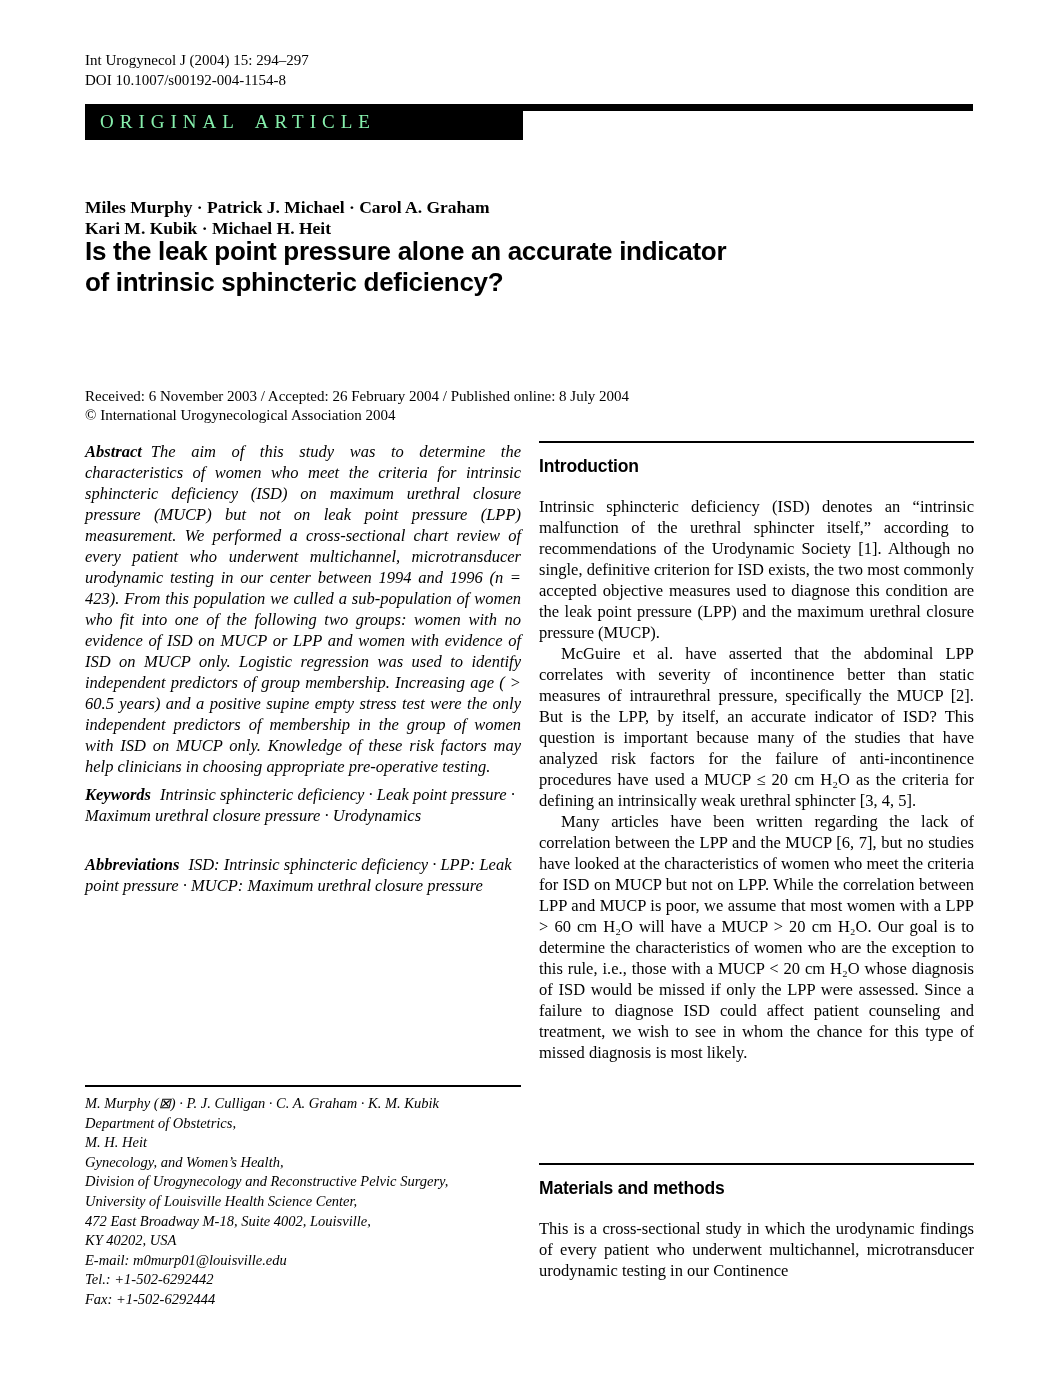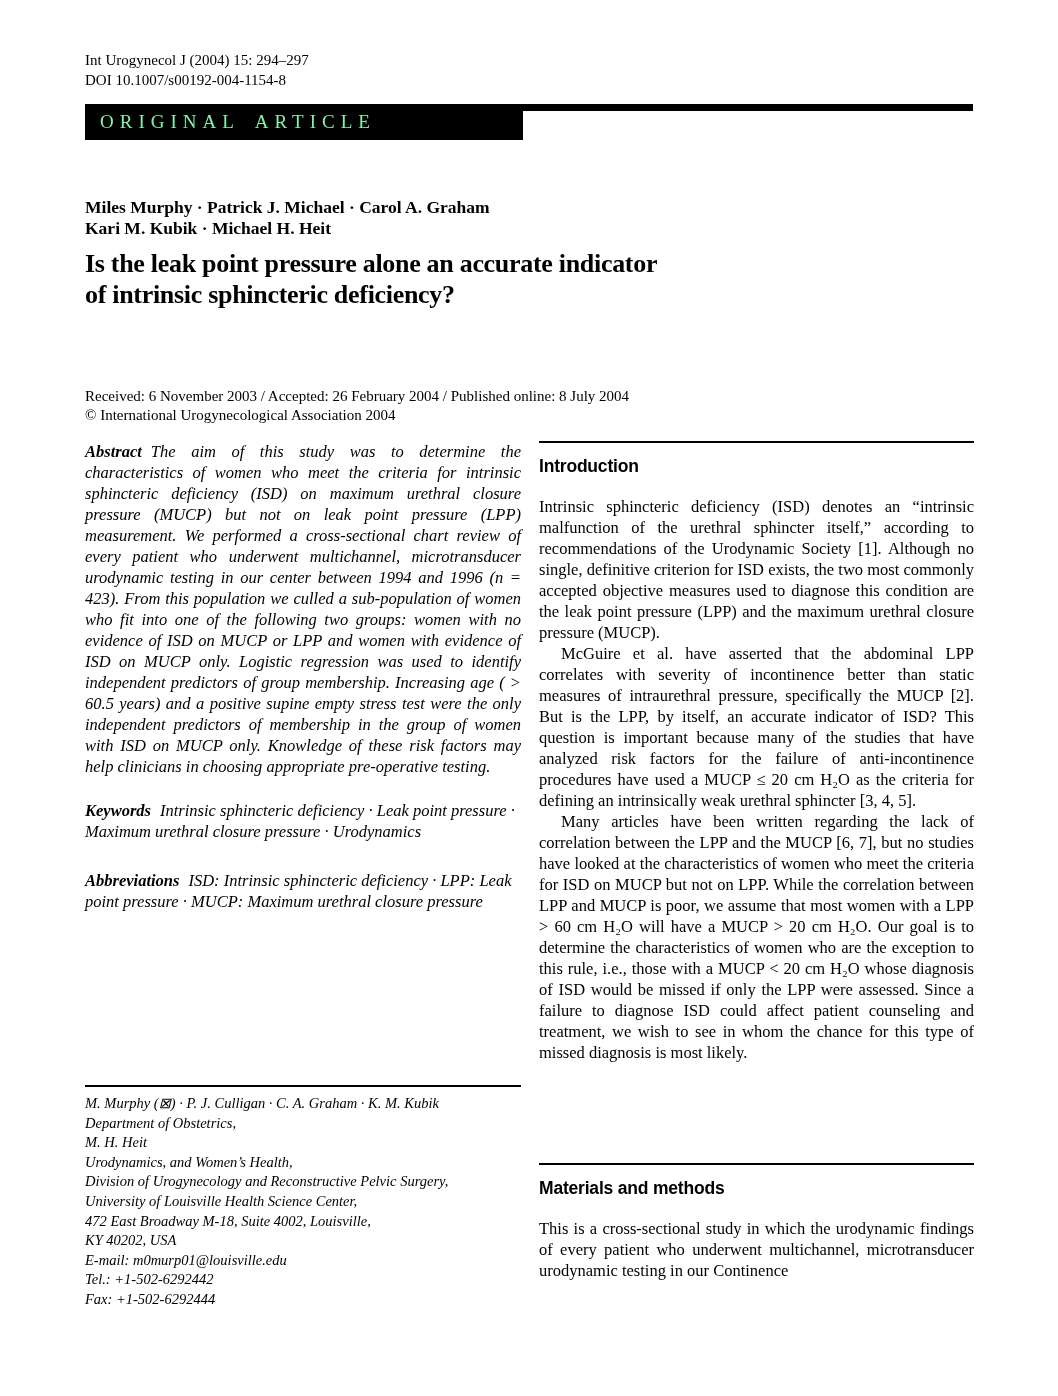--- a/index.html
+++ b/index.html
@@ -65,23 +65,23 @@
     position: absolute;
     left: 85px;
     top: 197px;
     font-weight: bold;
     font-size: 17.5px;
     line-height: 21px;
   }
   .title {
     position: absolute;
     left: 85px;
-    top: 248px;
-    margin: 0;
-    font-family: Liberation Serif, serif;
+    top: 236px;
+    margin: 0;
+    font-family: Liberation Sans, sans-serif;
     font-weight: bold;
     font-size: 26px;
     line-height: 31px;
     letter-spacing: -0.3px;
   }
   .received {
     position: absolute;
     left: 85px;
     top: 387px;
     font-size: 15px;
@@ -101,21 +101,21 @@
   .para {
     margin: 0;
     text-align: justify;
   }
   .para.ragged { text-align: left; }
   .para.indent { text-indent: 22px; }
   .lbl {
     font-weight: bold;
     margin-right: 9px;
   }
-  .keywords { margin-top: 23px; }
+  .keywords { margin-top: 7px; }
   .abbreviations { margin-top: 28px; }
   
   .section-rule {
     border: none;
     border-top: 2px solid #000000;
     margin: 0;
   }
   .section-heading {
     margin: 13px 0 19px 0;
     font-family: "Liberation Sans", sans-serif;
@@ -188,21 +188,21 @@
 
     <p class="para ragged abbreviations">
       <span class="lbl">Abbreviations</span><span>ISD: Intrinsic sphincteric deficiency · LPP: Leak point pressure · MUCP: Maximum urethral closure pressure</span>
     </p>
 
     <div class="footnote">
       <hr class="footnote-rule">
       <div>M. Murphy (⊠) · P. J. Culligan · C. A. Graham · K. M. Kubik</div>
       <div>Department of Obstetrics,</div>
       <div>M. H. Heit</div>
-      <div>Urodynamics, and Women’s Health,</div>
+      <div>Gynecology, and Women’s Health,</div>
       <div>Division of Urogynecology and Reconstructive Pelvic Surgery,</div>
       <div>University of Louisville Health Science Center,</div>
       <div>472 East Broadway M-18, Suite 4002, Louisville,</div>
       <div>KY 40202, USA</div>
       <div>E-mail: m0murp01@louisville.edu</div>
       <div>Tel.: +1-502-6292442</div>
       <div>Fax: +1-502-6292444</div>
     </div>
 
   </div>

